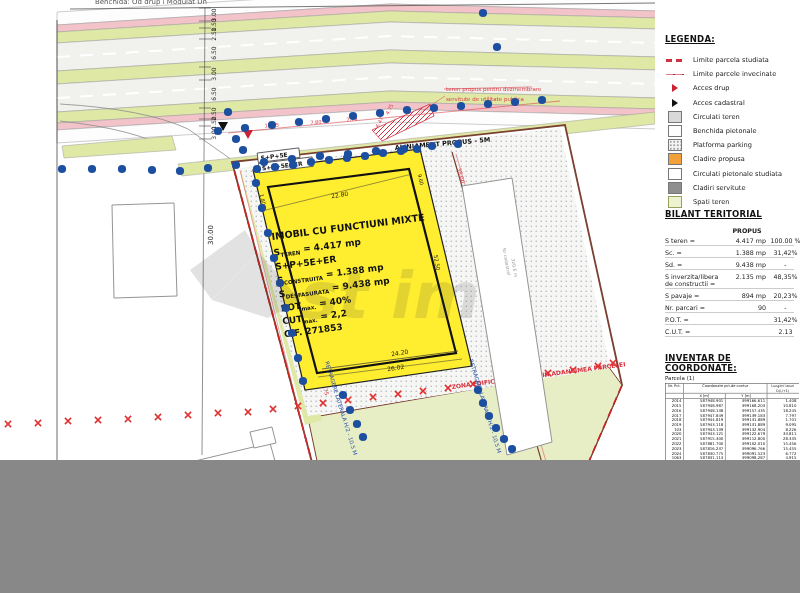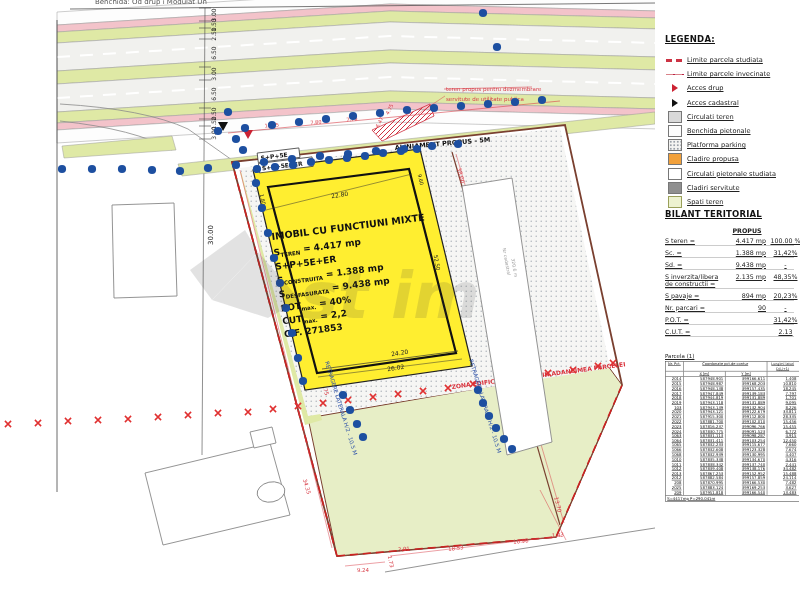--- a/index.html
+++ b/index.html
@@ -1,24 +1,24 @@
 <!DOCTYPE html>
 <html><head>
 <meta charset="utf-8">
 <style>
   html,body{margin:0;padding:0;background:#888;}
-  .stage{position:relative;width:800px;height:593px;background:#ffffff;overflow:hidden;
+  .stage{position:relative;width:800px;height:460px;background:#ffffff;overflow:hidden;
          font-family:"DejaVu Sans",sans-serif;color:#222;}
   svg text{font-family:"DejaVu Sans",sans-serif;}
-  .panel{position:absolute;left:655px;top:0;width:145px;height:593px;background:#fff;text-decoration:underline;}
+  .panel{position:absolute;left:655px;top:0;width:145px;height:593px;background:#fff;}
   .pad{padding:34px 6px 0 10px;}
   .sec-title{font-size:8.5px;font-weight:bold;text-decoration:underline;color:#111;letter-spacing:.2px;}
   .legend-items{margin-top:9px;}
   .li{display:flex;align-items:center;height:14.2px;}
-  .li .lab{font-size:6.6px;color:#222;margin-left:2px;white-space:nowrap;}
+  .li .lab{font-size:6.6px;color:#222;margin-left:8px;white-space:nowrap;}
   .swwrap{width:20px;display:flex;justify-content:center;align-items:center;}
   .sw{display:inline-block;}
   .sw-dashred{width:18px;height:3px;background:repeating-linear-gradient(90deg,#cc3344 0 6px,transparent 6px 10px);}
   .sw-linered{width:18px;height:1.5px;background:repeating-linear-gradient(90deg,#d98289 0 7px,#b24 7px 9px);}
   .sw-arrow-red{width:0;height:0;border-left:6px solid #cc2233;border-top:4px solid transparent;border-bottom:4px solid transparent;}
   .sw-arrow-black{width:0;height:0;border-left:6px solid #111;border-top:4px solid transparent;border-bottom:4px solid transparent;}
   .sw-box{width:12px;height:10px;border:1px solid #777;}
   .sw-gray{background:#d9d9d9;}
   .sw-white{background:#fdfdfd;}
   .sw-stipple{background:#f4f4f2;background-image:radial-gradient(#9aa0a8 .7px,transparent .8px);background-size:3.5px 3.5px;}
@@ -475,20 +475,21 @@
 
             <div class="bi-row">
               <span class="bl">C.U.T.      =</span>
               <span class="v1"></span>
               <span class="v2">2.13</span>
             </div>
           </div>
       </div>
 
       <div class="coords">
+        <div class="sec-title">INVENTAR DE COORDONATE:</div>
         <div class="sub">Parcela (1)</div>
         <div class="tblwrap">
           <div class="tbl">
             <div class="thead1">
               <div class="nrcell">Nr. Pct.</div>
               <div>Coordonate pct.de contur</div>
               <div>Lungimi laturi D(i,i+1)</div>
             </div>
             <div class="thead2">
               <div></div>

